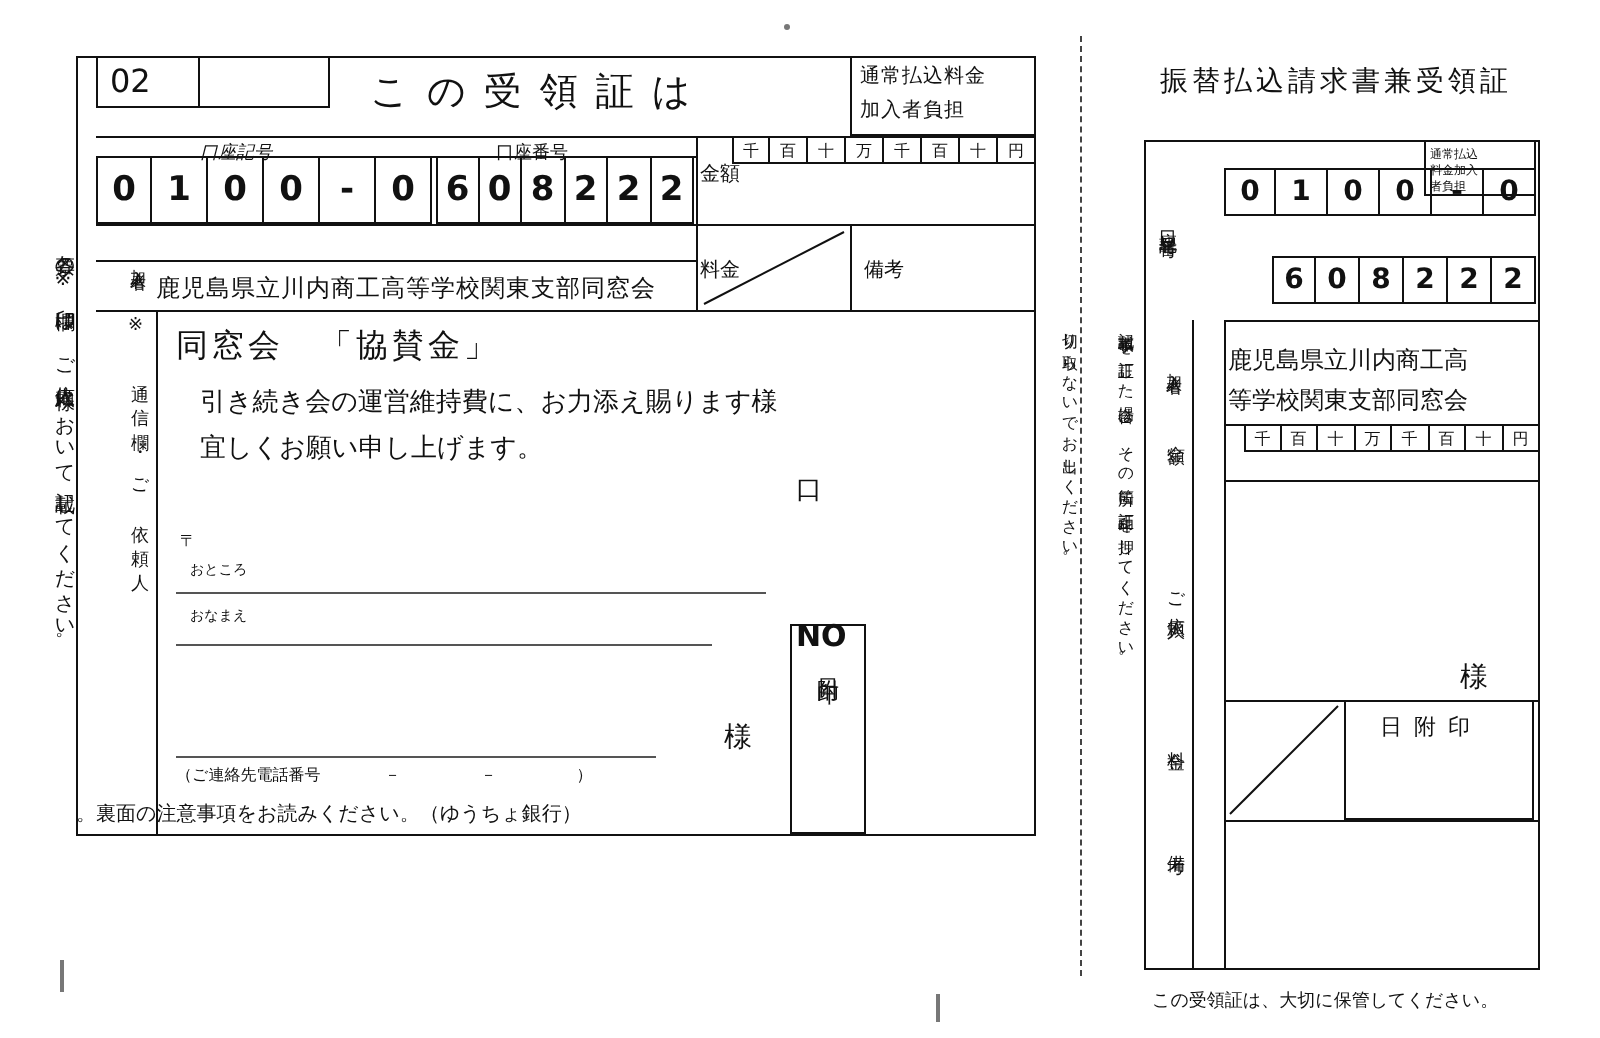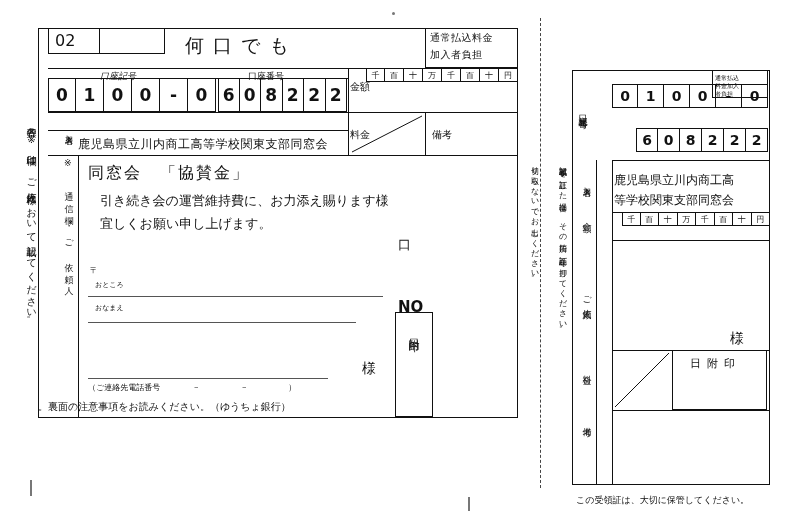--- a/index.html
+++ b/index.html
@@ -42,21 +42,21 @@
   #side-kakuhyou{left:24px;top:120px;font-size:10px;}
   #lbl-kanyusha{left:62px;top:128px;font-size:8px;}
   #lbl-tsushin{left:62px;top:185px;font-size:9px;}
 
   
   #msg1{left:88px;top:163px;font-size:16px;letter-spacing:2px;}
   #msg2{left:100px;top:192px;font-size:13px;}
   #msg3{left:100px;top:215px;font-size:13px;}
   #msg4{left:100px;top:238px;font-size:13px;}
   #kuchi-mark{left:398px;top:236px;font-size:13px;}
-  #no-mark{left:398px;top:298px;font-size:15px;font-weight:700;}
+  #no-mark{left:398px;top:309px;font-size:15px;font-weight:700;}
   #sama-mark{left:362px;top:360px;font-size:14px;}
 
   
   #date-box{left:395px;top:312px;width:38px;height:105px;border:1px solid #111;}
   #date-label{left:405px;top:330px;font-size:11px;}
 
   
   #lbl-tel{left:88px;top:382px;font-size:8px;}
   #lbl-yubin{left:90px;top:265px;font-size:8px;}
   #lbl-otokoro{left:95px;top:280px;font-size:7px;}
@@ -103,21 +103,21 @@
   <div class="speck" style="left:392px;top:12px;width:3px;height:3px;border-radius:50%;"></div>
   <div class="speck" style="left:30px;top:480px;width:2px;height:16px;"></div>
   <div class="speck" style="left:468px;top:497px;width:2px;height:14px;"></div>
 
   <div class="bx" id="left-form"></div>
 
   <div class="bx" id="box-02"></div>
   <div class="txt" id="label-02">02</div>
   <div class="bx" id="box-02-right"></div>
 
-  <div class="txt" id="title-harai">何口でも</div>
+  <div class="txt" id="title-harai">この受領証は</div>
 
   <div class="bx" id="fee-box"></div>
   <div class="txt" id="fee-line1">通常払込料金</div>
   <div class="txt" id="fee-line2">加入者負担</div>
 
   <div class="abs" style="left:48px;top:68px;width:470px;height:0;border-top:1px solid #111;"></div>
   <div class="abs" style="left:48px;top:78px;width:300px;height:0;border-top:1px solid #111;"></div>
   <div class="abs" style="left:48px;top:112px;width:470px;height:0;border-top:1px solid #111;"></div>
   <div class="abs" style="left:48px;top:155px;width:470px;height:0;border-top:1px solid #111;"></div>
   <div class="abs" style="left:348px;top:68px;width:0;height:87px;border-left:1px solid #111;"></div>
@@ -190,20 +190,21 @@
 
   <div class="bx" id="date-box"></div>
   <div class="txt vert" id="date-label">日附印</div>
 
   <div class="txt" id="note1">。裏面の注意事項をお読みください。（ゆうちょ銀行）</div>
 
   <div class="abs" id="cutline"></div>
   <div class="txt vert" id="cut-text">切り取らないでお出しください。</div>
   <div class="txt vert" id="cut-text2">記載事項を訂正した場合は、その箇所に訂正印を押してください。</div>
 
+  <div class="txt" id="right-title">振替払込請求書兼受領証</div>
   <div class="bx" id="right-form"></div>
 
   <div class="txt" id="r-topright-note">通常払込<br>料金加入<br>者負担</div>
   <div class="bx" style="left:712px;top:70px;width:56px;height:28px;"></div>
 
   <div class="txt vert" id="r-lbl-kigo">口座記号番号</div>
 
   <div class="gridrow" id="r-sym-grid" style="left:612px;top:84px;height:24px;">
       <div style="width: 26px; font-size: 14px; font-weight: 600;">0</div>
       <div style="width: 26px; font-size: 14px; font-weight: 600;">1</div>

